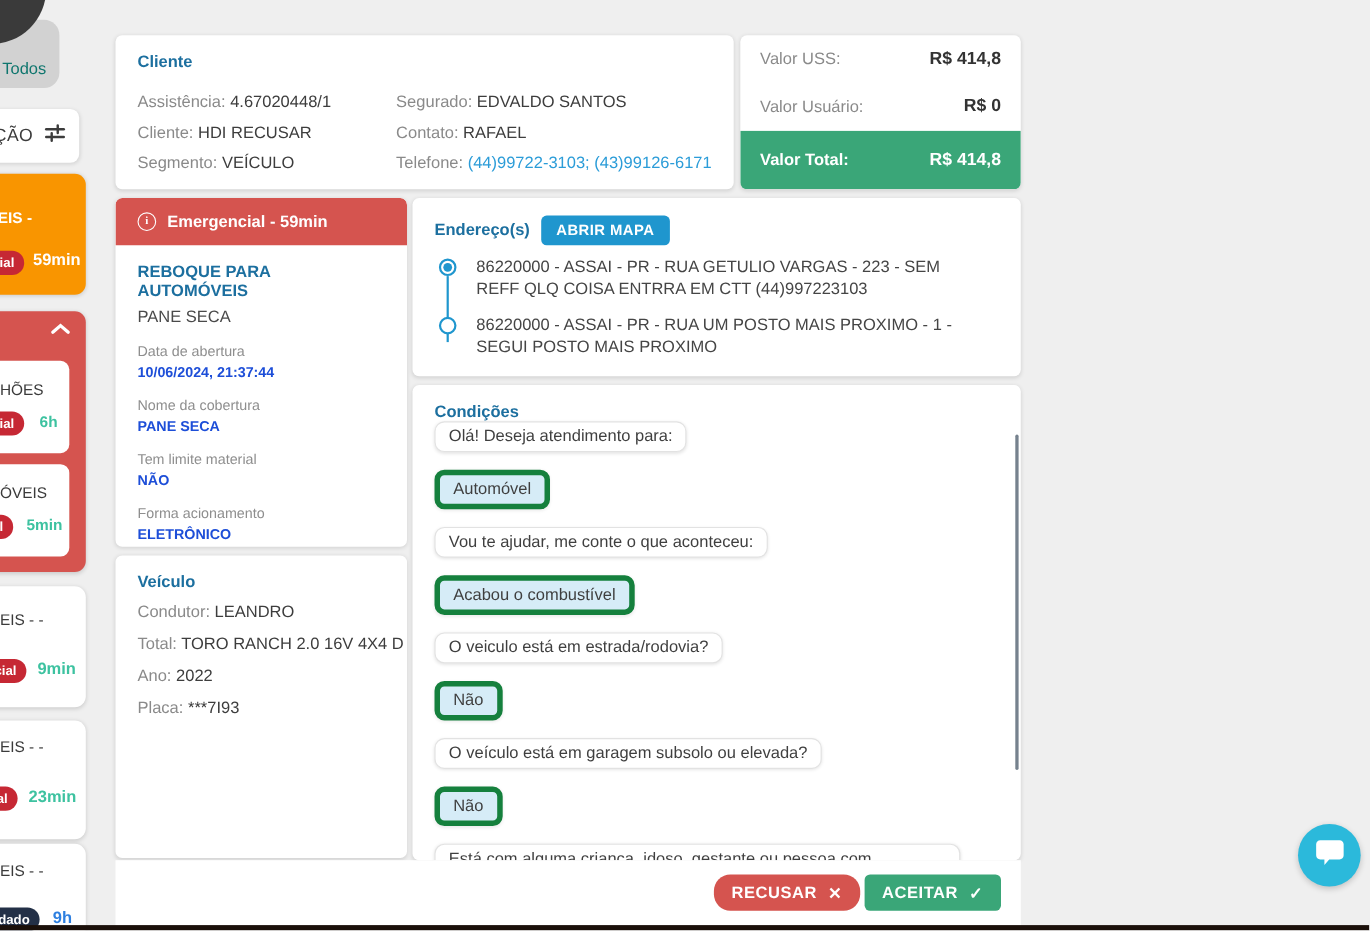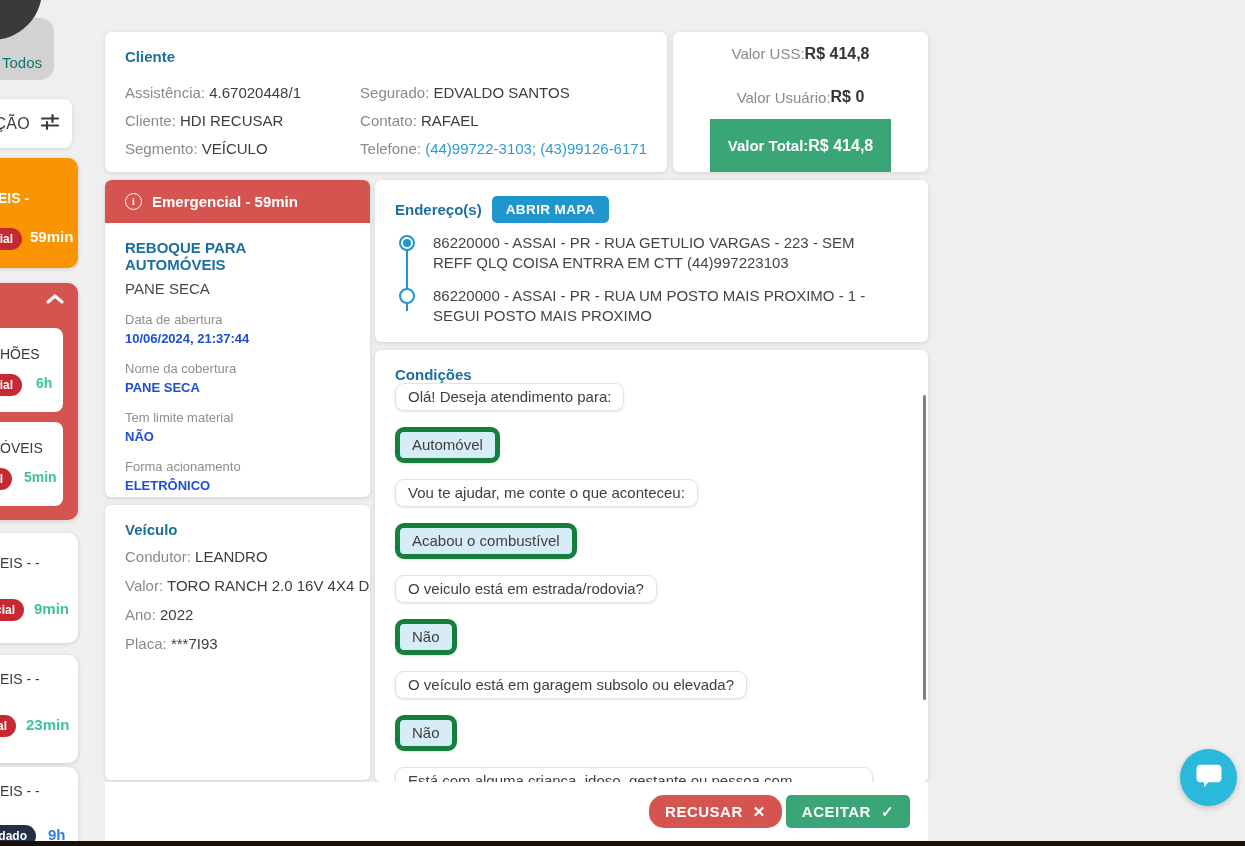--- a/index.html
+++ b/index.html
@@ -38,21 +38,21 @@
 
   
   .client{left:105px;top:32px;width:562px;height:140px;padding:16px 20px;}
   .client .cols{display:flex;margin-top:10px;}
   .col-l{width:245px;} .col-r{flex:1;}
   .field{margin-top:8px;font-size:15px;line-height:20px;white-space:nowrap;}
   .field .lbl{color:var(--label);} .field .val{color:var(--value);}
   .field .val.link{color:var(--link);cursor:pointer;}
 
   
-  .valores{left:673px;top:32px;width:255px;height:140px;display:flex;flex-direction:column;overflow:hidden;align-items:center;}
+  .valores{left:673px;top:32px;width:255px;height:140px;display:flex;flex-direction:column;overflow:hidden;}
   .valor-row{flex:1;display:flex;justify-content:space-between;align-items:center;padding:0 18px;}
   .valor-row .vl{color:var(--label);font-size:15px;}
   .valor-row .vv{color:#333;font-weight:bold;font-size:16px;}
   .valor-row.total{flex:0 0 53px;background:var(--green);}
   .valor-row.total .vl{color:#fff;font-weight:bold;}
   .valor-row.total .vv{color:#fff;}
 
   
   .service{left:105px;top:180px;width:265px;height:317px;overflow:hidden;}
   .svc-header{height:43px;background:var(--red);border-radius:6px 6px 0 0;display:flex;align-items:center;
@@ -284,21 +284,21 @@
   <div class="card vehicle">
     <div class="sec-title" style="margin-bottom:5px;">Veículo</div>
     <div>
 
         <div class="field">
           <span class="lbl">Condutor:</span>
           <span class="val">LEANDRO</span>
         </div>
 
         <div class="field">
-          <span class="lbl">Valor:</span>
+          <span class="lbl">Total:</span>
           <span class="val">TORO RANCH 2.0 16V 4X4 D</span>
         </div>
 
         <div class="field">
           <span class="lbl">Ano:</span>
           <span class="val">2022</span>
         </div>
 
         <div class="field">
           <span class="lbl">Placa:</span>

